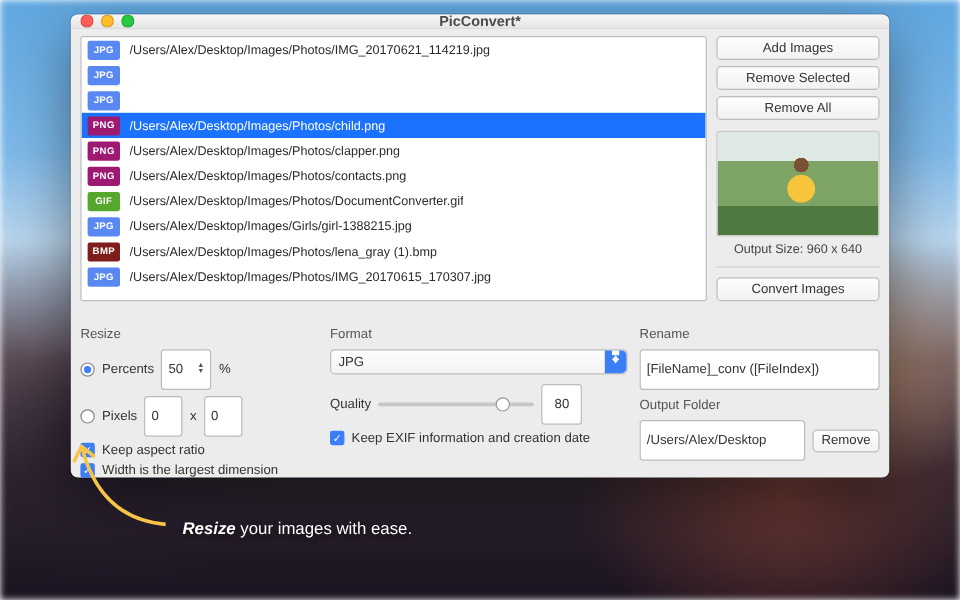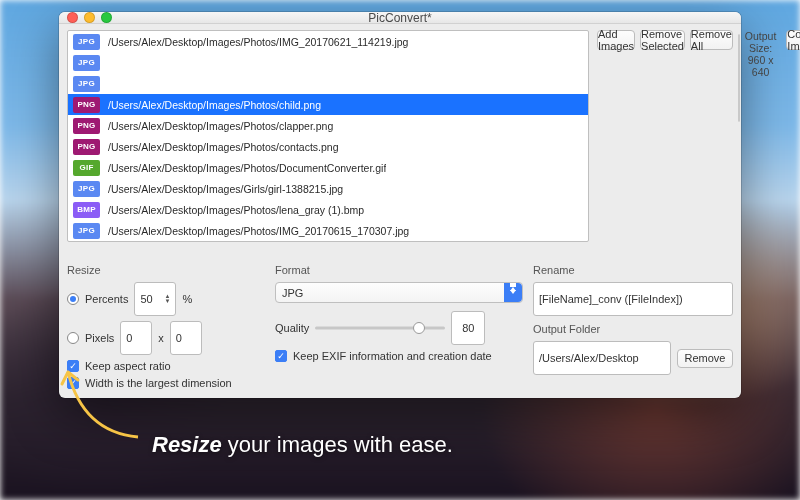--- a/index.html
+++ b/index.html
@@ -15,44 +15,44 @@
   }
   .window {
     position: absolute; left: 59px; top: 12px; width: 682px; height: 386px;
     background: #ececec; border-radius: 6px;
     box-shadow: 0 18px 50px rgba(0,0,0,0.45), 0 0 0 1px rgba(0,0,0,0.15);
     display: flex; flex-direction: column;
   }
   .titlebar {
     height: 21px; background: linear-gradient(#f6f6f6,#e7e7e7);
     border-bottom: 1px solid #d1d1d1; border-radius: 6px 6px 0 0;
-    display: flex; align-items: center; position: relative;
+    display: flex; align-items: center; position: relative; font-weight: bold;
   }
   .traffic { display: flex; gap: 6px; margin-left: 8px; }
   .tl { width: 11px; height: 11px; border-radius: 50%; border: 0.5px solid rgba(0,0,0,0.15); }
   .tl.r { background:#ff5f57 } .tl.y{background:#febc2e} .tl.g{background:#28c840}
   .title { position:absolute; left:0; right:0; text-align:center; font-size:12px; color:#4a4a4a; }
   .body { flex:1; display:flex; flex-direction:column; padding: 6px 8px 12px; gap:22px; }
   .upper { flex:1; display:flex; gap:8px; min-height:0; }
   .filelist {
     flex:1; background:#fff; border:1px solid #bfbfbf; border-radius:2px;
     overflow:hidden; font-size:10.5px;
   }
   .row { display:flex; align-items:center; height:21px; padding:0 5px; gap:8px; }
   .row.sel { background:#1a72ff; color:#fff; }
   .badge {
     display:inline-flex; align-items:center; justify-content:center;
     width:27px; height:16px; border-radius:2px; font-size:8px; font-weight:700;
     color:#fff; letter-spacing:0.3px;
   }
   .b-jpg{background:#5a88f2} .b-png{background:#9e1972} .b-gif{background:#55a82d}
-  .b-tif{background:#5b5b5b} .b-bmp{background:#8b5cf6}
+  .b-tif{background:#5b5b5b} .b-bmp{background:#7f1d1d}
   .path { white-space:nowrap; overflow:hidden; text-overflow:ellipsis; color:#2a2a2a; }
   .row.sel .path { color:#fff; }
-  .sidecol { width:136px; display:flex; flex-direction:row; gap:5px; }
+  .sidecol { width:136px; display:flex; flex-direction:column; gap:5px; }
   .btn {
     height:20px; background:linear-gradient(#fdfdfd,#f2f2f2); border:1px solid #bcbcbc;
     border-radius:4px; font-size:11px; color:#333; display:flex; align-items:center; justify-content:center;
     cursor:default;
   }
   .preview {
     margin-top:4px; flex:0 0 auto; height:88px; background:#eee; border:1px solid #c9c9c9;
     border-radius:2px; overflow:hidden; position:relative;
   }
   .preview .img {
@@ -89,21 +89,21 @@
     background:#3b7ef6; border-radius:0 4px 4px 0; display:flex; align-items:center; justify-content:center; }
   .select .cap::after { content:""; display:block; width:0; height:0;
     border-left:3px solid transparent; border-right:3px solid transparent;
     border-top:4px solid #fff; margin-top:3px; box-shadow:0 -7px 0 0 #fff; transform:translateY(-2px);}
   .select .cap::before { content:""; position:absolute; width:0;height:0;
     border-left:3px solid transparent;border-right:3px solid transparent;border-bottom:4px solid #fff; top:4px;}
   .slider { position:relative; height:16px; width:130px; }
   .slider .track { position:absolute; left:0; right:0; top:50%; height:3px; background:#c7c7c7; border-radius:2px; transform:translateY(-50%); }
   .slider .knob { position:absolute; top:50%; width:12px; height:12px; background:#fff; border:1px solid #9a9a9a; border-radius:50%; transform:translate(-50%,-50%); }
   .caption {
-    position:absolute; left:152px; top:432px; font-size:22px; color:#fff;
+    position:absolute; left:152px; top:432px; font-size:14px; color:#fff;
     text-shadow:0 1px 4px rgba(0,0,0,0.5);
   }
   .caption em { font-style:italic; font-weight:700; }
   .arrow {
     position:absolute; left:48px; top:352px; width:120px; height:100px; pointer-events:none;
   }
   .arrow svg { width:100%; height:100%; overflow:visible; }
 </style>
 </head>
 <body>

